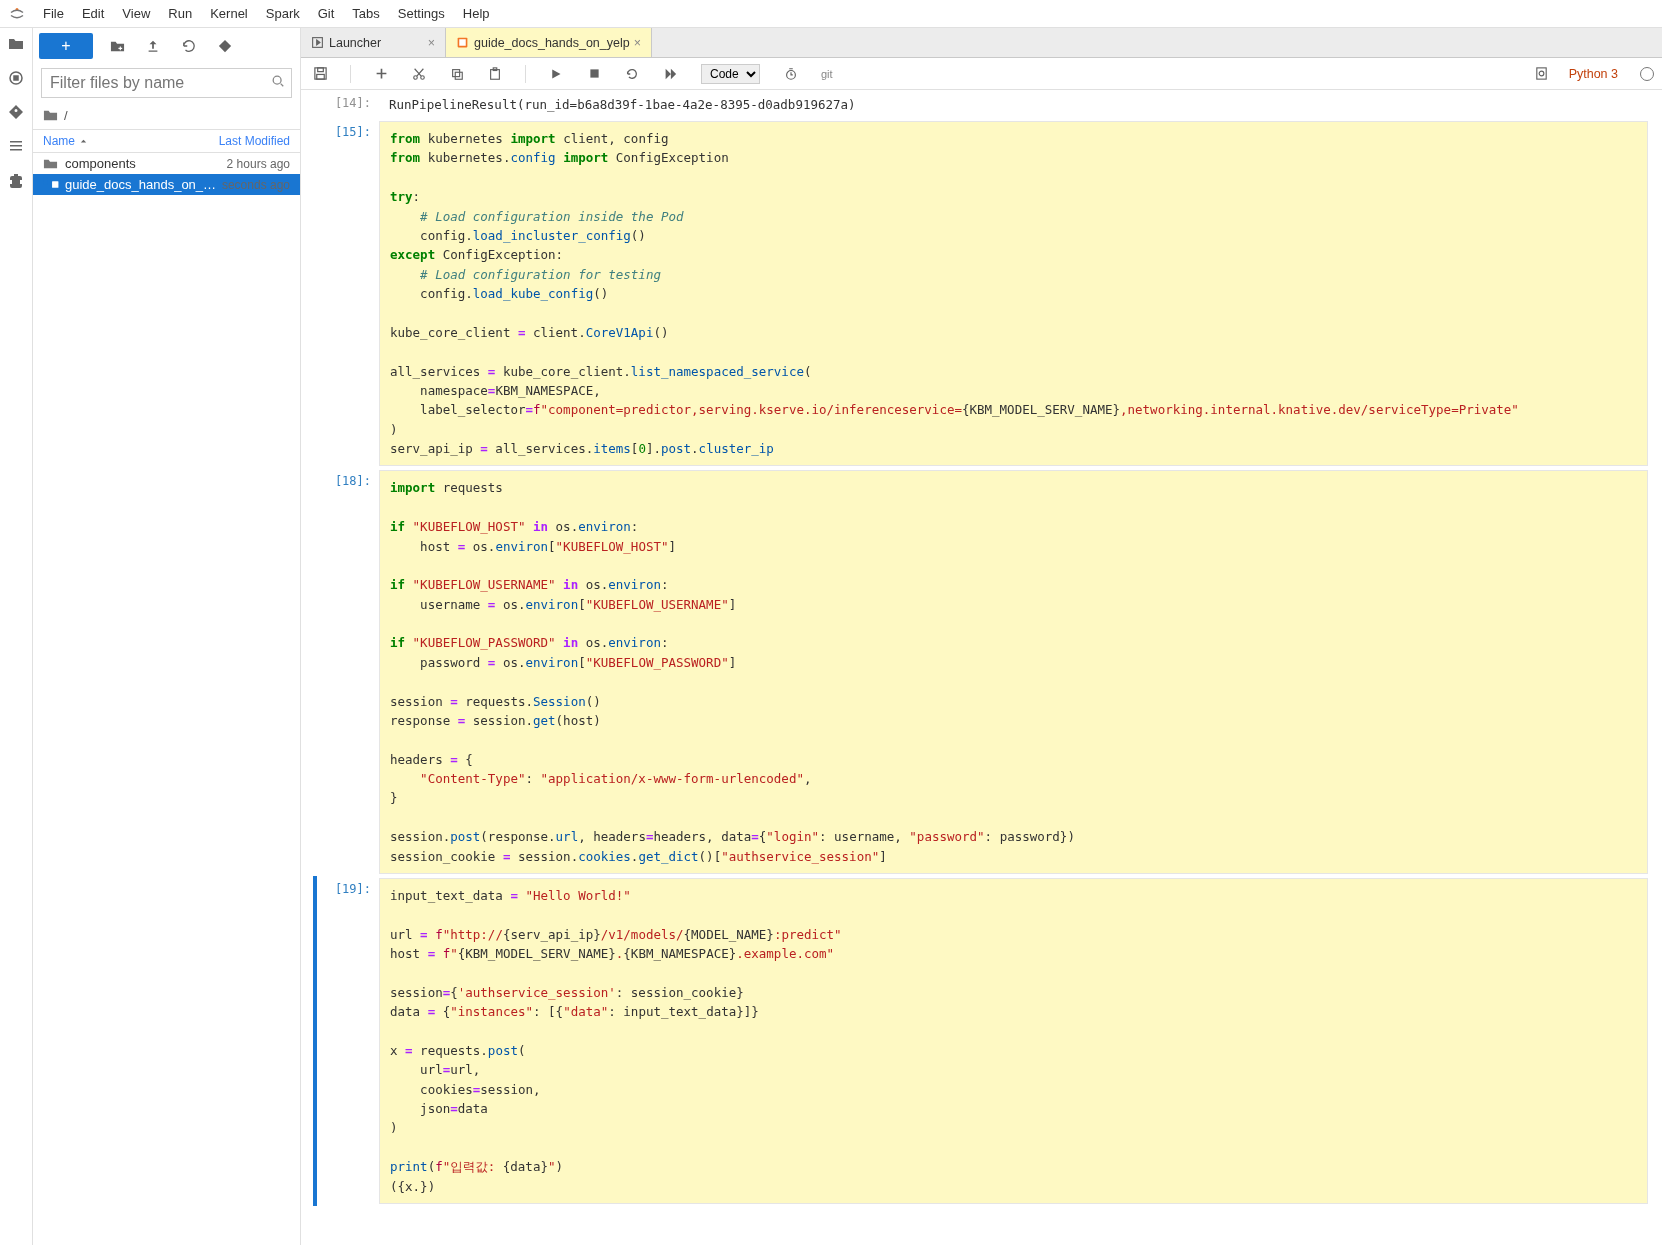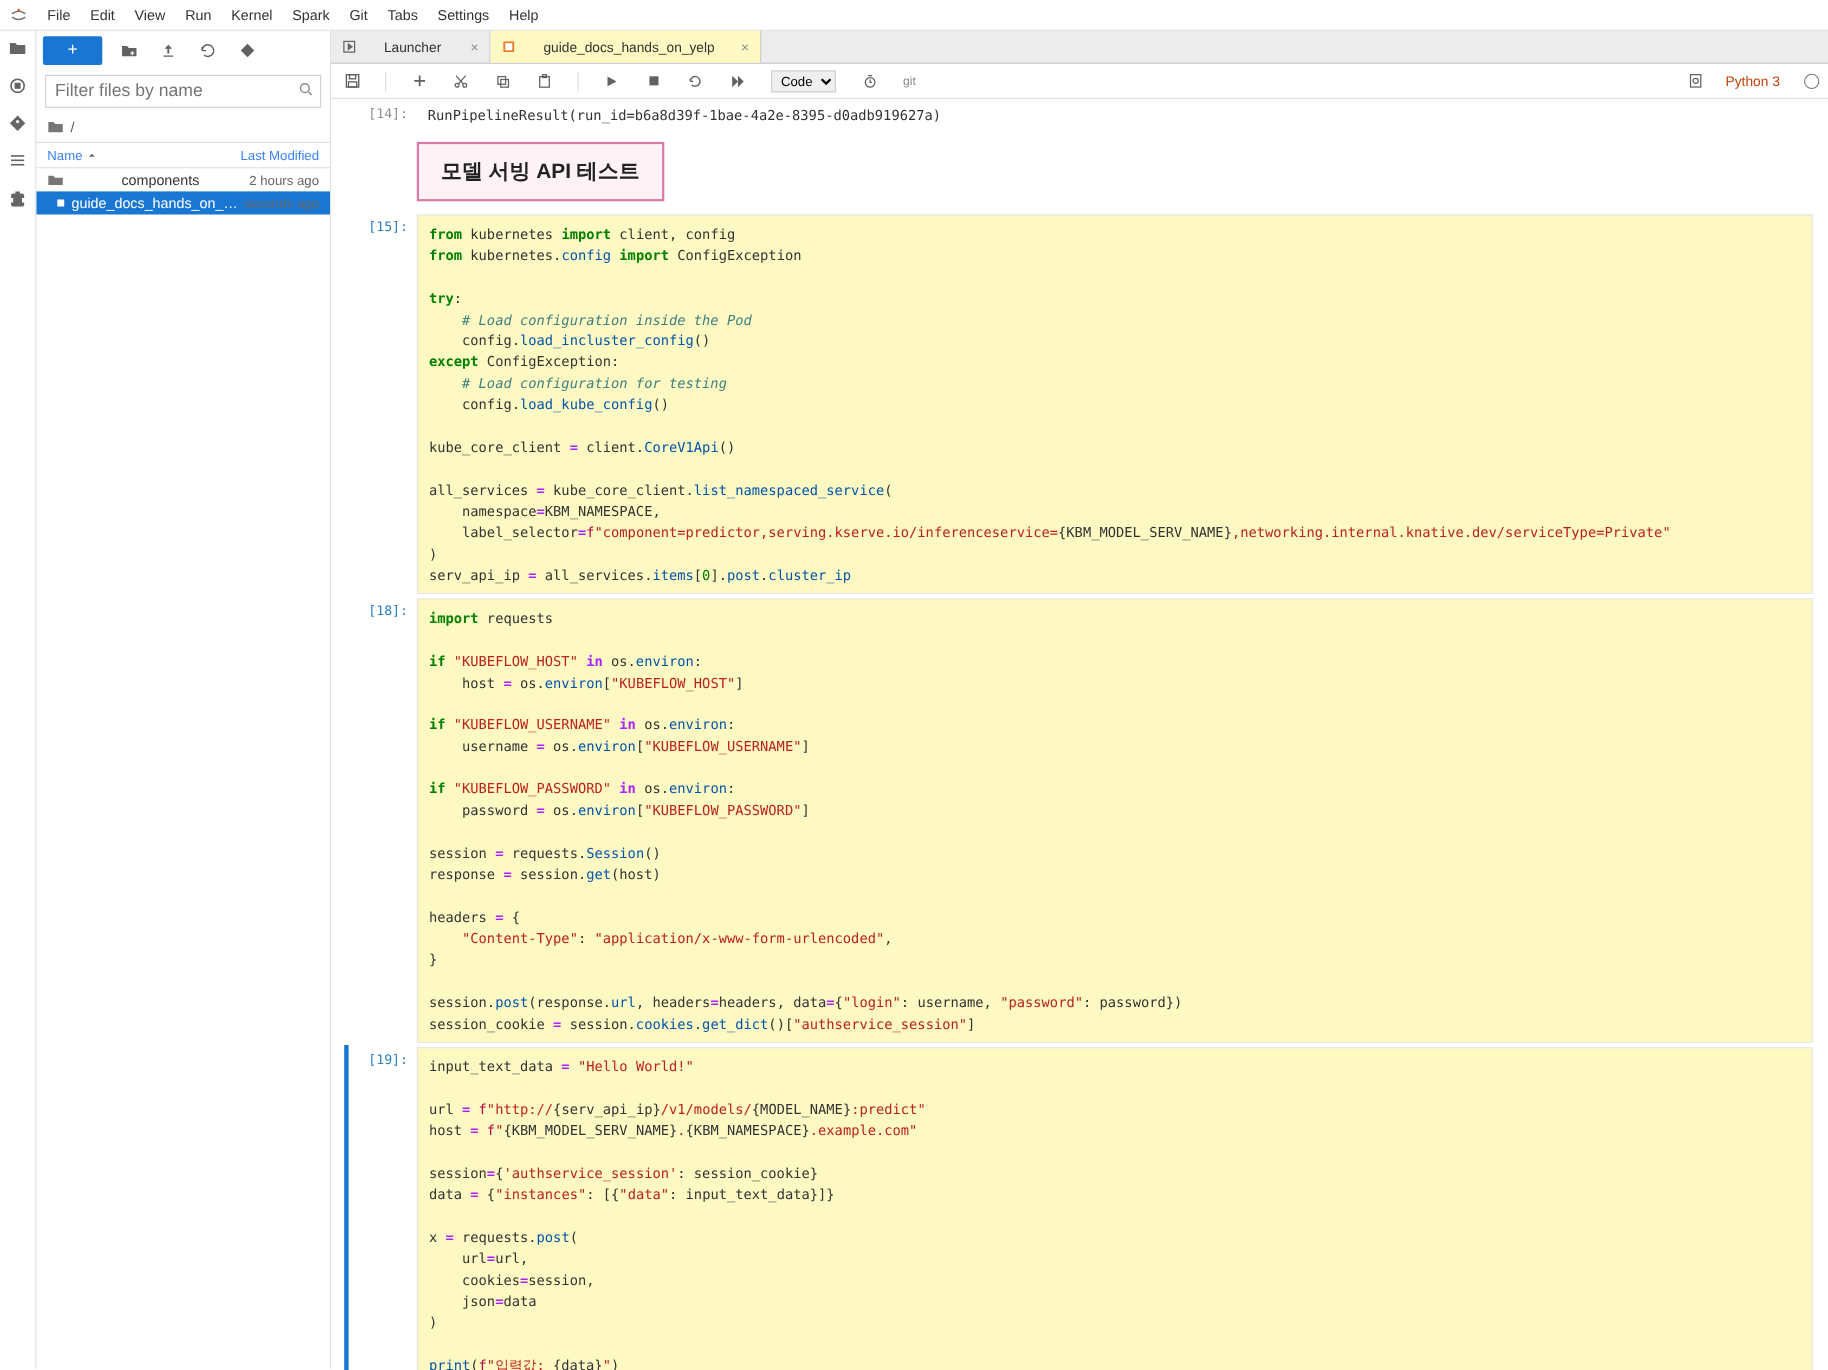--- a/index.html
+++ b/index.html
@@ -15,31 +15,31 @@
 .fb-toolbar { display:flex; align-items:center; padding: 5px 6px; gap: 4px; }
 .newbtn { background:#1976d2; color:#fff; border:none; border-radius:2px; width:54px; height:26px; display:flex; align-items:center; justify-content:center; cursor:pointer; font-size:16px; }
 .fb-toolbar .tbtn { width:24px; height:24px; display:flex; align-items:center; justify-content:center; cursor:pointer; color:#616161; margin-left:8px; }
 .filter-wrap { padding: 4px 8px; }
 .filter { width:100%; border:1px solid #cfcfcf; border-radius:0; padding:5px 26px 5px 8px; font-size:16px; }
 .filter-box { position:relative; }
 .filter-box .search-ico { position:absolute; right:7px; top:6px; color:#888; }
 .breadcrumb { padding:6px 10px; display:flex; align-items:center; gap:6px; color:#555; font-size:13px; }
 .fb-head { display:flex; padding:4px 10px; border-top:1px solid #e0e0e0; border-bottom:1px solid #e0e0e0; font-size:12px; color:#3b82f6; }
 .fb-head .name { flex:1; display:flex; align-items:center; gap:4px; }
-.fb-rows { overflow:auto; flex:1;text-align:center; }
+.fb-rows { overflow:auto; flex:1; }
 .fb-row { display:flex; align-items:center; padding:3px 10px; font-size:13px; cursor:pointer; }
 .fb-row.sel { background:#1976d2; color:#fff; }
 .fb-row .ic { width:16px; display:inline-flex; margin-right:6px; }
 .fb-row .nm { flex:1; white-space:nowrap; overflow:hidden; text-overflow:ellipsis; }
 .fb-row .tm { font-size:12px; }
 .fb-row.sel .tm { color:#fff; }
 .fb-row .tm:not(.sel) { color:#666; }
 .workarea { flex:1; display:flex; flex-direction:column; min-width:0; }
 .tabbar { display:flex; background:#ececec; border-bottom:1px solid #c9c9c9; height:30px; }
-.tab { display:flex; align-items:center; padding:0 10px; border-right:1px solid #c9c9c9; font-size:12.5px; gap:24px; cursor:pointer; min-width:145px; }
+.tab { display:flex; align-items:center; padding:0 10px; border-right:1px solid #c9c9c9; font-size:12.5px; gap:4px; cursor:pointer; min-width:145px; }
 .tab.active { background:#fef9c3; }
 .tab .ti { width:14px; height:14px; display:inline-flex; }
 .tab .close { color:#888; cursor:pointer; }
 .tab .nm { flex:1; white-space:nowrap; overflow:hidden; text-overflow:ellipsis; }
 .nb-toolbar { display:flex; align-items:center; padding:3px 8px; border-bottom:1px solid #e0e0e0; gap:16px; height:32px; }
 .nb-toolbar .tb { width:22px; height:22px; display:flex; align-items:center; justify-content:center; color:#616161; cursor:pointer; }
 .nb-toolbar .sep { width:1px; height:18px; background:#ddd; margin:0 3px; }
 .nb-toolbar select { border:1px solid #ccc; font-size:12px; padding:1px 4px; margin:0 4px; }
 .nb-toolbar .spacer { flex:1; }
 .nb-toolbar .kernel { font-size:12.5px; color:#c2410c; margin-right:6px; }
@@ -282,24 +282,20 @@
         <span class="kcircle"></span>
       </div>
       <div class="notebook" id="notebook">
           <div class="cell out">
             <div class="prompt">[14]:</div>
             <div class="cell-body">
               <div class="outp">RunPipelineResult(run_id=b6a8d39f-1bae-4a2e-8395-d0adb919627a)</div>
             </div>
           </div>
           <div class="cell">
-            <div class="prompt"></div>
-            <div class="cell-body"><div class="md-heading">모델 서빙 API 테스트</div></div>
-          </div>
-          <div class="cell">
             <div class="prompt in">[15]:</div>
             <div class="cell-body">
               <div class="code"><span class="k-kw">from </span>kubernetes <span class="k-kw">import </span>client, config
 <span class="k-kw">from </span>kubernetes.<span class="k-fn">config</span> <span class="k-kw">import </span>ConfigException
 
 <span class="k-kw">try</span>:
     <span class="k-cmt"># Load configuration inside the Pod</span>
     config.<span class="k-fn">load_incluster_config</span>()
 <span class="k-kw">except </span>ConfigException:
     <span class="k-cmt"># Load configuration for testing</span>

